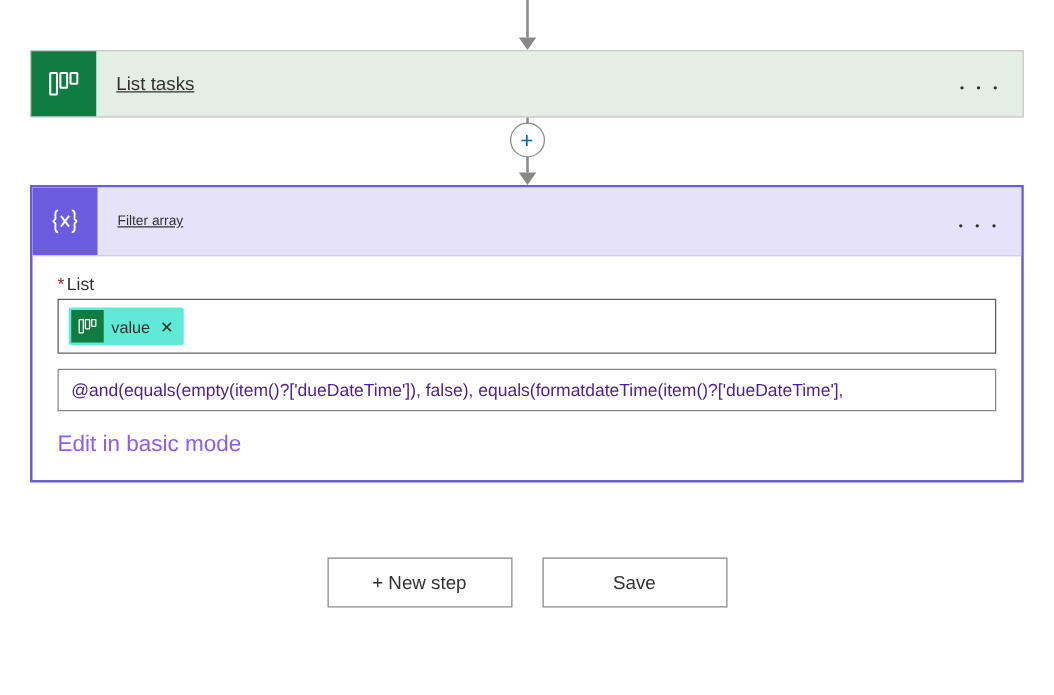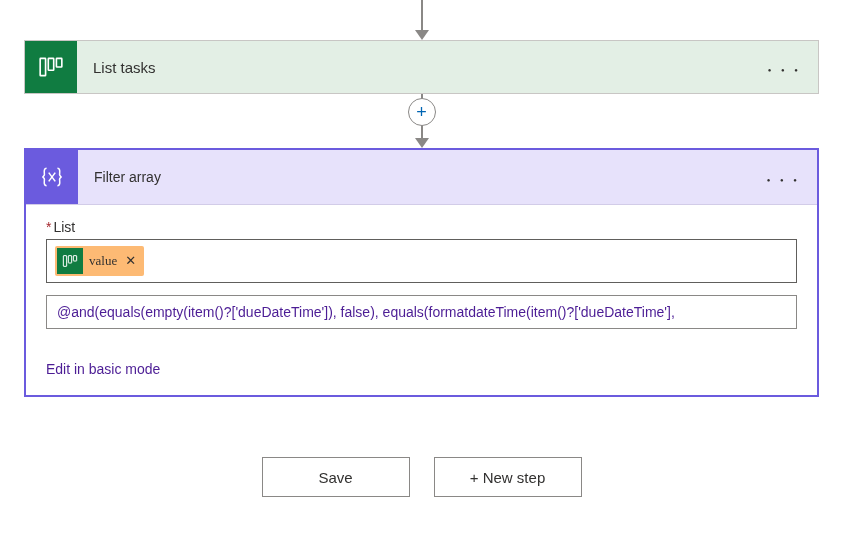--- a/index.html
+++ b/index.html
@@ -32,57 +32,56 @@
   
   .step {
     display: flex; align-items: center;
     border: 1px solid #c8c6c4;
   }
   .step-icon {
     width: 52px; height: 52px;
     display: flex; align-items: center; justify-content: center;
     color: #fff;
   }
-  .step-title { padding-left: 16px; flex: 1; font-size: 15px; }
+  .step-title { padding-left: 16px; flex: 1; font-size: 15px; text-decoration: underline; }
   .step-actions { padding: 0 16px; cursor: pointer; }
 
   
   .planner-step { background: #e3efe5; }
   .planner-step .step-icon { background: #107c41; }
 
   
   .filter-step { border: 2px solid #6b5bde; background: #fff; }
   .filter-header {
     display: flex; align-items: center;
     background: #e7e2fb;
     border-bottom: 1px solid #d2cce8;
   }
   .filter-header .step-icon { background: #6b5bde; height: 54px; width: 52px; }
-  .filter-header .step-title { padding-left: 16px; flex: 1; font-size: 14px; }
+  .filter-header .step-title { padding-left: 16px; flex: 1; font-size: 11px; }
   .filter-header .step-actions { padding: 0 16px; cursor: pointer; }
 
   .filter-body { padding: 14px 20px 18px; }
   .label-row { margin-bottom: 4px; display:flex; align-items:baseline; }
   .req { color: #a4262c; margin-right: 2px; }
 
   .token-input {
     width: 100%;
     border: 1px solid #605e5c;
     padding: 6px 8px;
     display: flex; align-items: center;
     background: #fff;
     min-height: 36px;
   }
   .token {
     display: inline-flex; align-items: center;
-    background: #fdba74;
+    background: #5eead4;
     border-radius: 2px;
     padding: 2px 6px 2px 2px;
     gap: 6px;
-    font-family: Liberation Serif, serif;
   }
   .token-icon {
     width: 26px; height: 26px;
     background: #107c41;
     display:flex; align-items:center; justify-content:center;
   }
   .token-label { font-size: 13px; }
   .token-x { font-size: 13px; color: #323130; cursor: pointer; padding: 0 2px;}
 
   .expr-input {
@@ -91,23 +90,23 @@
     padding: 8px 10px;
     font-size: 14px;
     margin-top: 12px;
     color: #4c1d95;
     background:#fff;
     white-space: nowrap;
     overflow: hidden;
   }
 
   .link-btn {
-    color: #4c1d95;
-    font-size: 14px;
-    margin-top: 32px;
+    color: #8b5cf6;
+    font-size: 18px;
+    margin-top: 16px;
     cursor: pointer;
     display: inline-block;
   }
 
   
   .add-between {
     position: relative;
     display:flex; flex-direction:column; align-items:center;
     height: 54px;
   }
@@ -215,17 +214,17 @@
 
         <div class="expr-input">@and(equals(empty(item()?['dueDateTime']), false), equals(formatdateTime(item()?['dueDateTime'],</div>
 
         <span class="link-btn">Edit in basic mode</span>
       </div>
     </div>
 
   </div>
 
   <div class="footer">
+    <div class="btn">+ New step</div>
     <div class="btn">Save</div>
-    <div class="btn">+ New step</div>
   </div>
 
 </div>
 
 </body></html>

